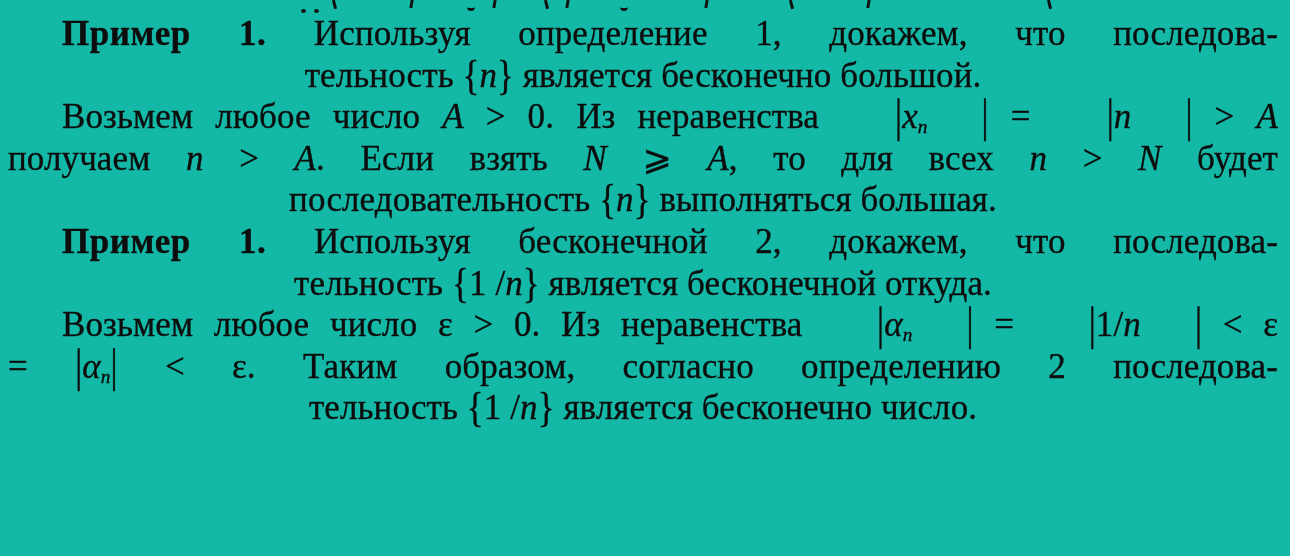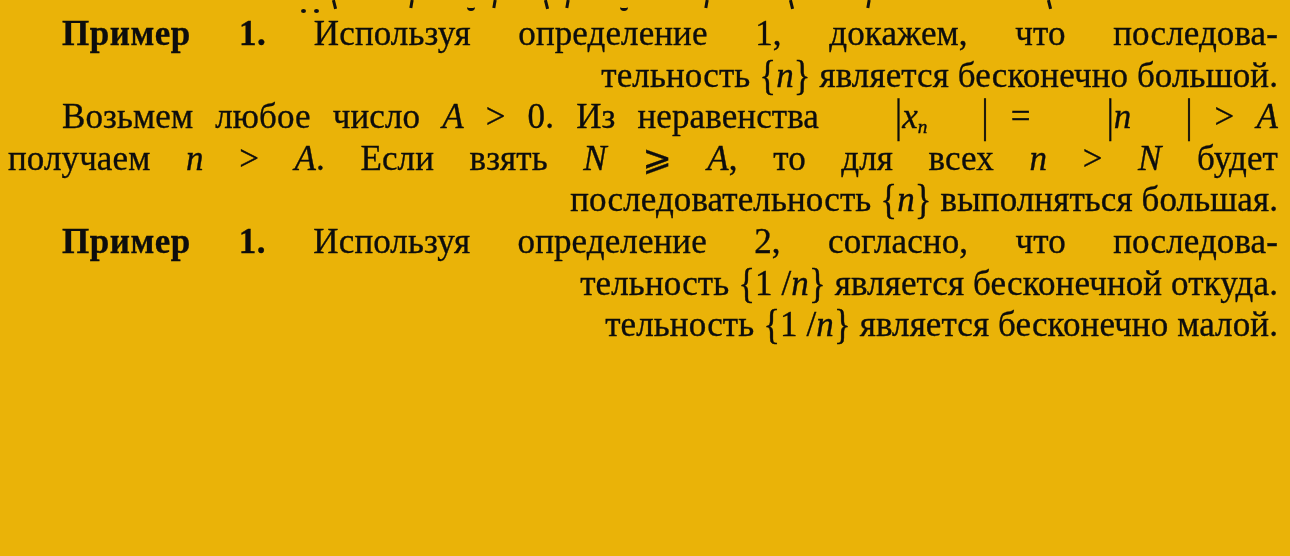--- a/index.html
+++ b/index.html
@@ -5,36 +5,36 @@
   html, body {
     margin: 0;
     padding: 0;
     background: #ffffff;
   }
   .page {
     position: relative;
     width: 1290px;
     height: 556px;
     overflow: hidden;
-    background: #eab308;
+    background: #14b8a6;
     color: #0d0d0d;
     font-family: "Liberation Serif", "DejaVu Serif", "DejaVu Sans", serif;
     font-size: 35px;
     -webkit-text-stroke: 0.35px currentColor;
   }
   .text-block {
     position: absolute;
     left: 8px;
     right: 12px;
     top: 13px;
   }
   .line {
     height: 41.6px;
     line-height: 41.6px;
-    text-align: right;
+    text-align: center;
     letter-spacing: 0.003em;
   }
   .jst {
     text-align: justify;
     text-align-last: justify;
   }
   .indent { text-indent: 54px; }
 
   .sg-r { font-style: normal; }
   .sg-b { font-weight: 700; letter-spacing: 0.015em; }
@@ -104,20 +104,22 @@
       <div>
         <div class="line jst indent"><span class="sg-b">Пример 1.</span><span class="sg-r"> Используя определение 1, докажем, что последова-</span></div>
         <div class="line"><span class="sg-r">тельность </span><span class="sg-br">{</span><span class="sg-i">n</span><span class="sg-br">}</span><span class="sg-r"> является бесконечно большой.</span></div>
       </div>
       <div>
         <div class="line jst indent"><span class="sg-r">Возьмем любое число </span><span class="sg-i">A</span><span class="sg-r"> &gt; 0. Из неравенства </span><span class="sg-v">|</span><span class="sg-i">x</span><span class="sg-s">n</span><span class="sg-v">|</span><span class="sg-r"> = </span><span class="sg-v">|</span><span class="sg-i">n</span><span class="sg-v">|</span><span class="sg-r"> &gt; </span><span class="sg-i">A</span></div>
         <div class="line jst"><span class="sg-r">получаем </span><span class="sg-i">n</span><span class="sg-r"> &gt; </span><span class="sg-i">A</span><span class="sg-r">. Если взять </span><span class="sg-i">N</span><span class="sg-r"> ⩾ </span><span class="sg-i">A</span><span class="sg-r">, то для всех </span><span class="sg-i">n</span><span class="sg-r"> &gt; </span><span class="sg-i">N</span><span class="sg-r"> будет</span></div>
         <div class="line"><span class="sg-r">последовательность </span><span class="sg-br">{</span><span class="sg-i">n</span><span class="sg-br">}</span><span class="sg-r"> выполняться большая.</span></div>
       </div>
       <div>
-        <div class="line jst indent"><span class="sg-b">Пример 1.</span><span class="sg-r"> Используя определение 2, согласно, что последова-</span></div>
+        <div class="line jst indent"><span class="sg-b">Пример 1.</span><span class="sg-r"> Используя бесконечной 2, докажем, что последова-</span></div>
         <div class="line"><span class="sg-r">тельность </span><span class="sg-br">{</span><span class="sg-r">1 /</span><span class="sg-i">n</span><span class="sg-br">}</span><span class="sg-r"> является бесконечной откуда.</span></div>
       </div>
       <div>
-        <div class="line"><span class="sg-r">тельность </span><span class="sg-br">{</span><span class="sg-r">1 /</span><span class="sg-i">n</span><span class="sg-br">}</span><span class="sg-r"> является бесконечно малой.</span></div>
+        <div class="line jst indent"><span class="sg-r">Возьмем любое число ε &gt; 0. Из неравенства </span><span class="sg-v">|</span><span class="sg-i">α</span><span class="sg-s">n</span><span class="sg-v">|</span><span class="sg-r"> = </span><span class="sg-v">|</span><span class="sg-r">1/</span><span class="sg-i">n</span><span class="sg-v">|</span><span class="sg-r"> &lt; ε</span></div>
+        <div class="line jst"><span class="sg-r">= </span><span class="sg-v">|</span><span class="sg-i">α</span><span class="sg-s">n</span><span class="sg-v">|</span><span class="sg-r"> &lt; ε. Таким образом, согласно определению 2 последова-</span></div>
+        <div class="line"><span class="sg-r">тельность </span><span class="sg-br">{</span><span class="sg-r">1 /</span><span class="sg-i">n</span><span class="sg-br">}</span><span class="sg-r"> является бесконечно число.</span></div>
       </div>
     </div>
 </div>
 
 </body></html>

